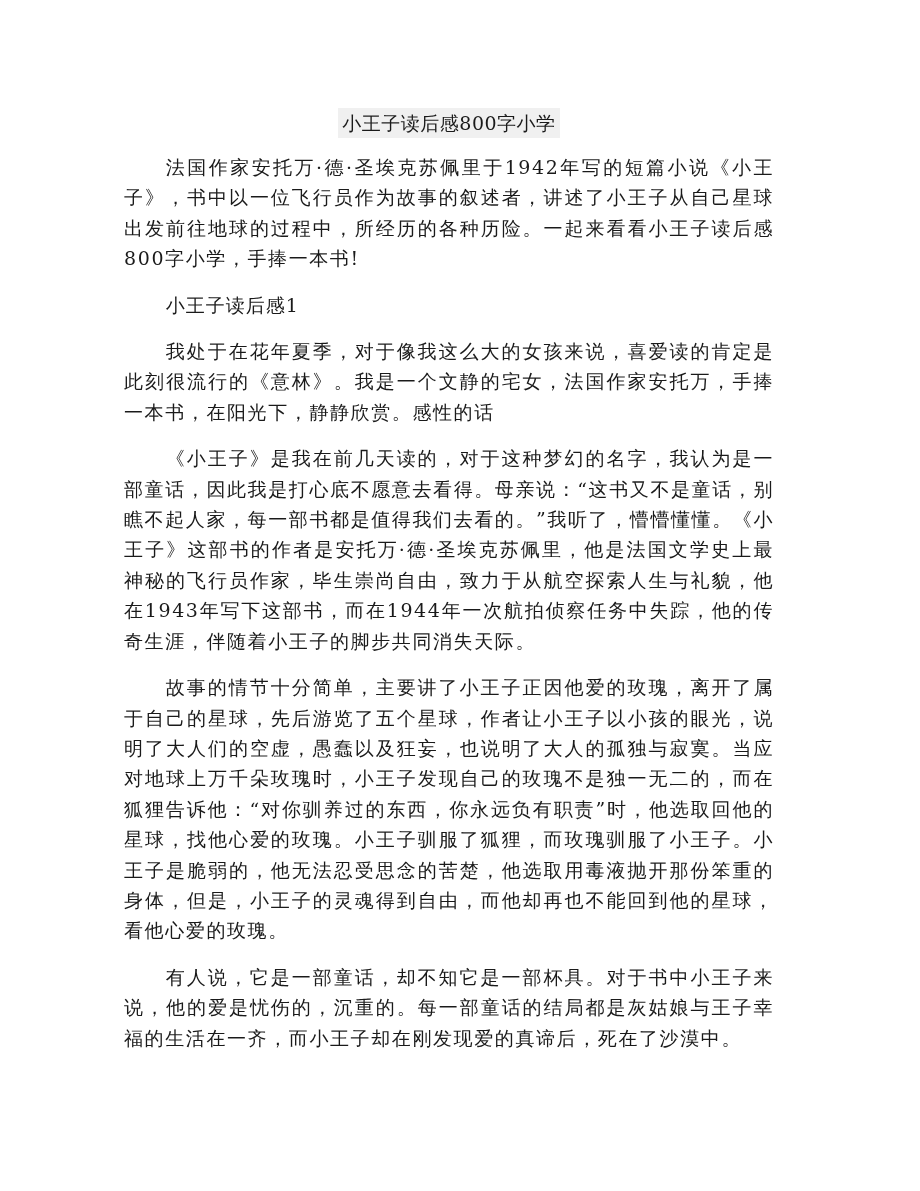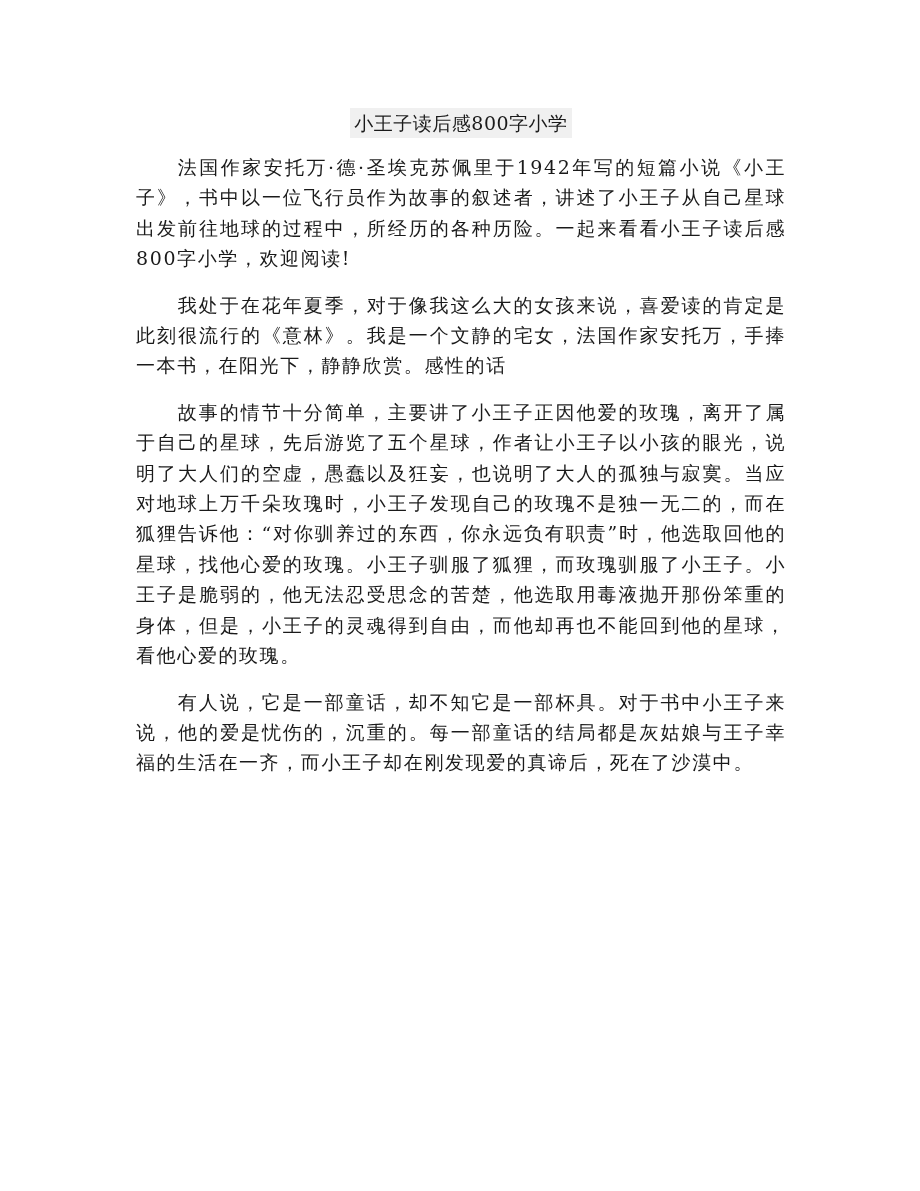--- a/index.html
+++ b/index.html
@@ -1,29 +1,31 @@
 <!DOCTYPE html>
 <html><head>
 <meta charset="utf-8">
 <style>
   html, body { margin: 0; padding: 0; background: #ffffff; }
   body { width: 920px; height: 1191px; position: relative; overflow: hidden;
          font-family: "DejaVu Serif", "Liberation Serif", serif; color: #1a1a1a; }
-  .page { position: absolute; left: 136px; top: 108px; width: 650px; }
+  .page { position: absolute; left: 124px; top: 108px; width: 650px; }
   .title-wrap { text-align: center; height: 30px; margin-bottom: 14px; }
   .title { display: inline-block; background: #f0f0f0; padding: 2px 4px;
            font-size: 19px; line-height: 26px; letter-spacing: 0.5px; }
   .para { font-size: 19px; line-height: 30.4px; text-indent: 2.2em;
           margin: 0 0 16px 0; letter-spacing: 1.6px; text-align: justify; }
   .heading { font-size: 19px; line-height: 30.4px; text-indent: 2.2em; margin: 0 0 16px 0; letter-spacing: 1px; }
 </style>
 </head>
 <body>
 
 <div class="page">
   <div class="title-wrap">
     <span class="title">小王子读后感800字小学</span>
   </div>
-  <p class="para">法国作家安托万·德·圣埃克苏佩里于1942年写的短篇小说《小王子》，书中以一位飞行员作为故事的叙述者，讲述了小王子从自己星球出发前往地球的过程中，所经历的各种历险。一起来看看小王子读后感800字小学，欢迎阅读!</p>
+  <p class="para">法国作家安托万·德·圣埃克苏佩里于1942年写的短篇小说《小王子》，书中以一位飞行员作为故事的叙述者，讲述了小王子从自己星球出发前往地球的过程中，所经历的各种历险。一起来看看小王子读后感800字小学，手捧一本书!</p>
+  <p class="heading">小王子读后感1</p>
   <p class="para">我处于在花年夏季，对于像我这么大的女孩来说，喜爱读的肯定是此刻很流行的《意林》。我是一个文静的宅女，法国作家安托万，手捧一本书，在阳光下，静静欣赏。感性的话</p>
+  <p class="para">《小王子》是我在前几天读的，对于这种梦幻的名字，我认为是一部童话，因此我是打心底不愿意去看得。母亲说：“这书又不是童话，别瞧不起人家，每一部书都是值得我们去看的。”我听了，懵懵懂懂。《小王子》这部书的作者是安托万·德·圣埃克苏佩里，他是法国文学史上最神秘的飞行员作家，毕生崇尚自由，致力于从航空探索人生与礼貌，他在1943年写下这部书，而在1944年一次航拍侦察任务中失踪，他的传奇生涯，伴随着小王子的脚步共同消失天际。</p>
   <p class="para">故事的情节十分简单，主要讲了小王子正因他爱的玫瑰，离开了属于自己的星球，先后游览了五个星球，作者让小王子以小孩的眼光，说明了大人们的空虚，愚蠢以及狂妄，也说明了大人的孤独与寂寞。当应对地球上万千朵玫瑰时，小王子发现自己的玫瑰不是独一无二的，而在狐狸告诉他：“对你驯养过的东西，你永远负有职责”时，他选取回他的星球，找他心爱的玫瑰。小王子驯服了狐狸，而玫瑰驯服了小王子。小王子是脆弱的，他无法忍受思念的苦楚，他选取用毒液抛开那份笨重的身体，但是，小王子的灵魂得到自由，而他却再也不能回到他的星球，看他心爱的玫瑰。</p>
   <p class="para">有人说，它是一部童话，却不知它是一部杯具。对于书中小王子来说，他的爱是忧伤的，沉重的。每一部童话的结局都是灰姑娘与王子幸福的生活在一齐，而小王子却在刚发现爱的真谛后，死在了沙漠中。</p>
 </div>
 
 </body></html>

